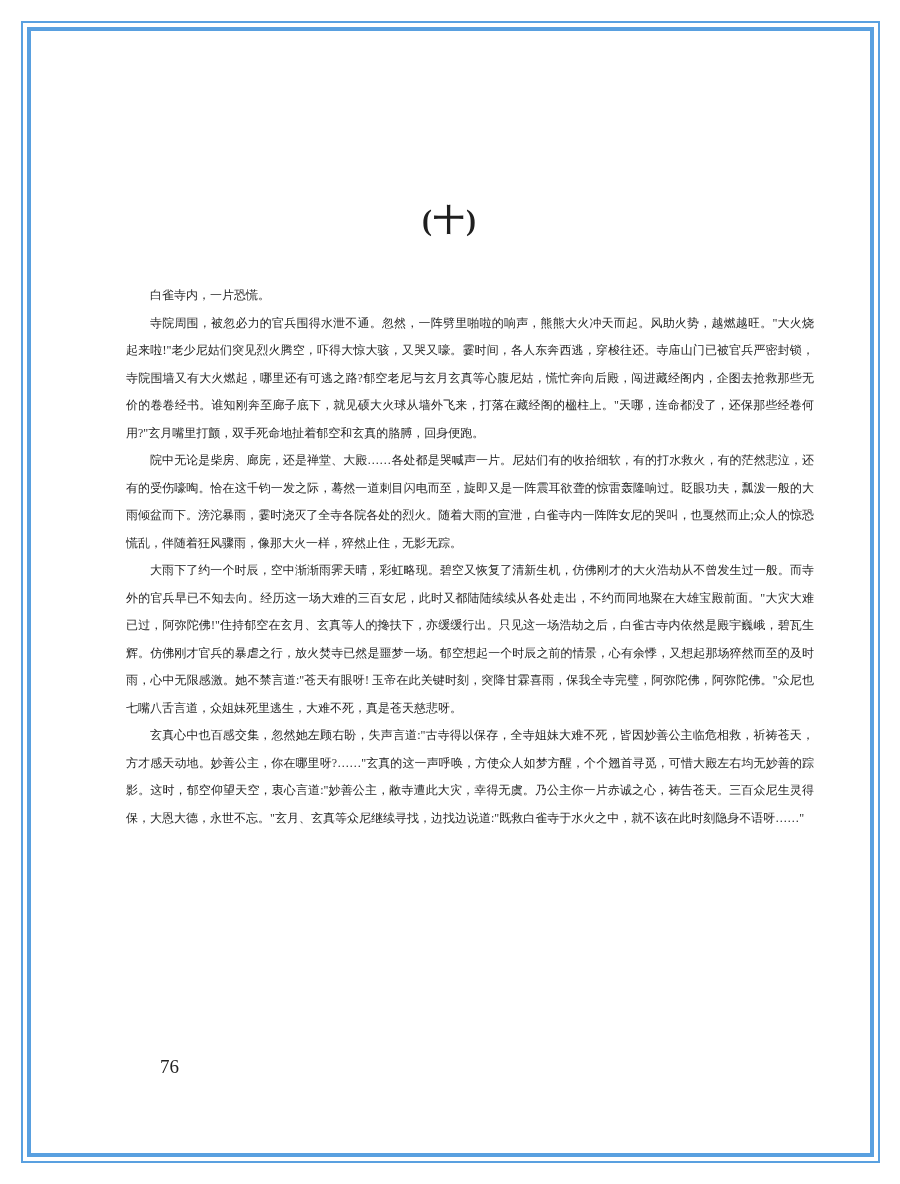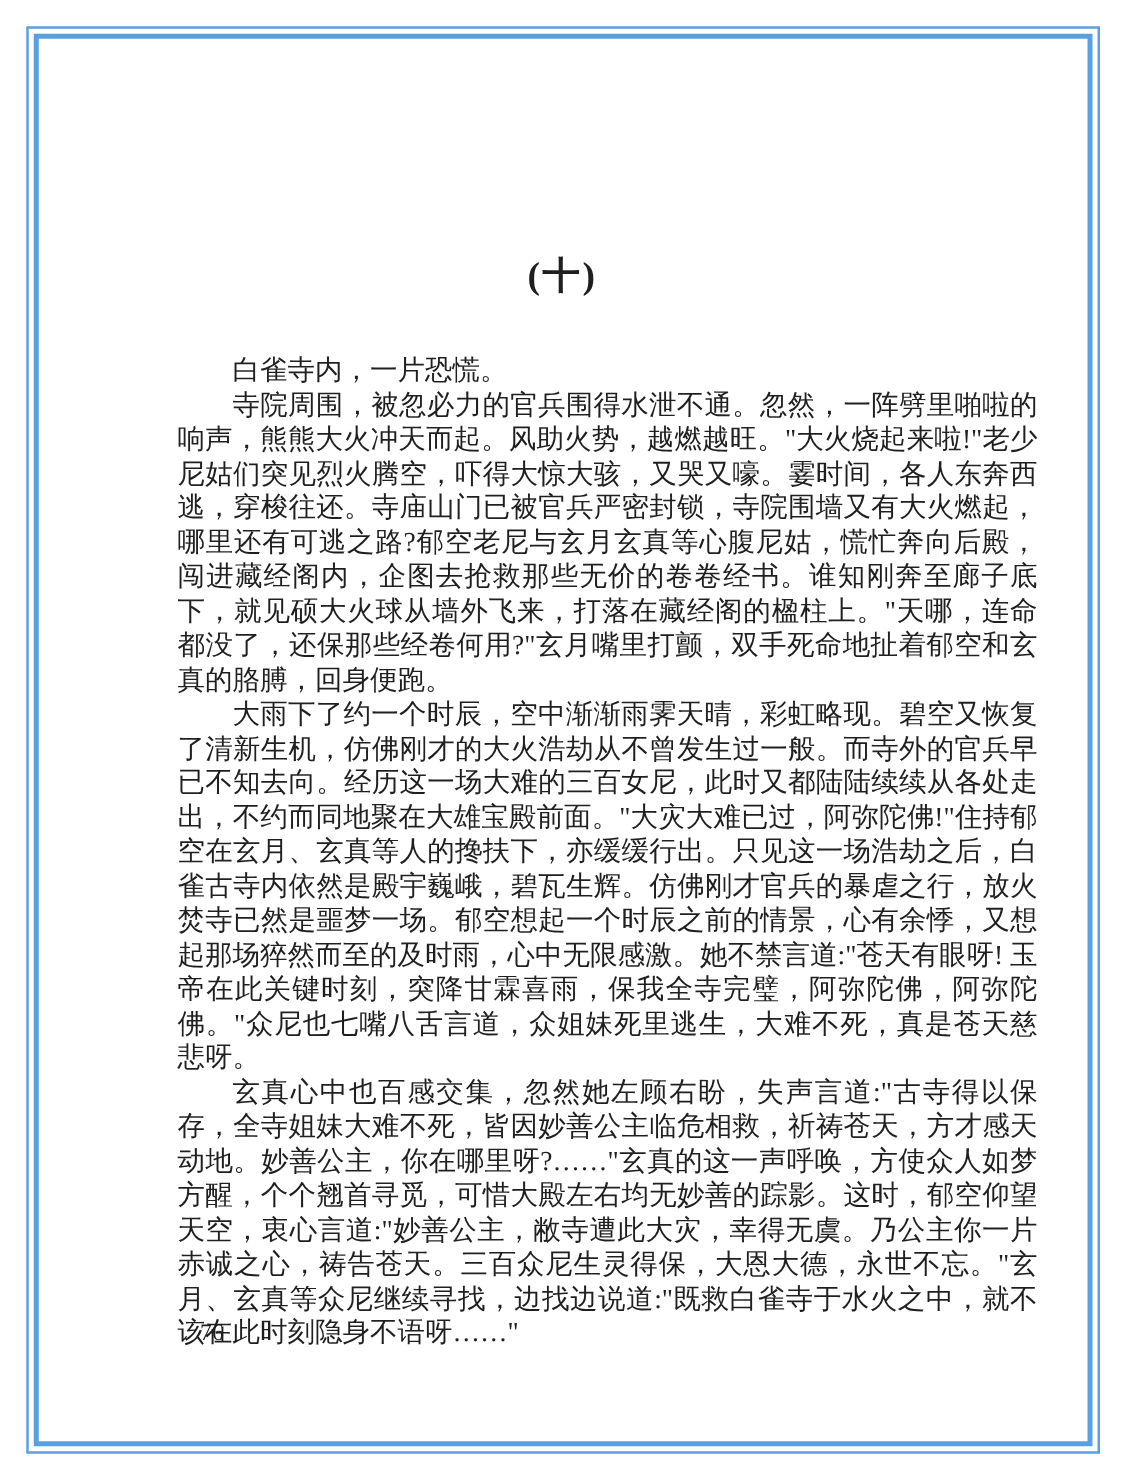--- a/index.html
+++ b/index.html
@@ -39,23 +39,23 @@
     margin:0;
     text-align:center;
     font-size:30px;
     font-weight:bold;
     letter-spacing:2px;
     color:var(--ink);
   }
   .body-text{
     position:absolute;
     top:282px;
-    left:142px;
+    left:126px;
     width:688px;
-    font-size:22px;
+    font-size:12px;
     line-height:27.5px;
     color:var(--ink);
     text-align:justify;
     text-justify:inter-ideograph;
   }
   .body-text p{
     margin:0;
     padding:0;
     text-indent:2em;
   }
@@ -72,18 +72,19 @@
 
 <div class="page">
   <div class="frame-outer"></div>
   <div class="frame-inner"></div>
 
   <h1 class="chapter-title">(十)</h1>
 
   <div class="body-text">
     <p>白雀寺内，一片恐慌。</p>
     <p>寺院周围，被忽必力的官兵围得水泄不通。忽然，一阵劈里啪啦的响声，熊熊大火冲天而起。风助火势，越燃越旺。"大火烧起来啦!"老少尼姑们突见烈火腾空，吓得大惊大骇，又哭又嚎。霎时间，各人东奔西逃，穿梭往还。寺庙山门已被官兵严密封锁，寺院围墙又有大火燃起，哪里还有可逃之路?郁空老尼与玄月玄真等心腹尼姑，慌忙奔向后殿，闯进藏经阁内，企图去抢救那些无价的卷卷经书。谁知刚奔至廊子底下，就见硕大火球从墙外飞来，打落在藏经阁的楹柱上。"天哪，连命都没了，还保那些经卷何用?"玄月嘴里打颤，双手死命地扯着郁空和玄真的胳膊，回身便跑。</p>
+    <p>院中无论是柴房、廊庑，还是禅堂、大殿……各处都是哭喊声一片。尼姑们有的收拾细软，有的打水救火，有的茫然悲泣，还有的受伤嚎啕。恰在这千钧一发之际，蓦然一道刺目闪电而至，旋即又是一阵震耳欲聋的惊雷轰隆响过。眨眼功夫，瓢泼一般的大雨倾盆而下。滂沱暴雨，霎时浇灭了全寺各院各处的烈火。随着大雨的宣泄，白雀寺内一阵阵女尼的哭叫，也戛然而止;众人的惊恐慌乱，伴随着狂风骤雨，像那大火一样，猝然止住，无影无踪。</p>
     <p>大雨下了约一个时辰，空中渐渐雨霁天晴，彩虹略现。碧空又恢复了清新生机，仿佛刚才的大火浩劫从不曾发生过一般。而寺外的官兵早已不知去向。经历这一场大难的三百女尼，此时又都陆陆续续从各处走出，不约而同地聚在大雄宝殿前面。"大灾大难已过，阿弥陀佛!"住持郁空在玄月、玄真等人的搀扶下，亦缓缓行出。只见这一场浩劫之后，白雀古寺内依然是殿宇巍峨，碧瓦生辉。仿佛刚才官兵的暴虐之行，放火焚寺已然是噩梦一场。郁空想起一个时辰之前的情景，心有余悸，又想起那场猝然而至的及时雨，心中无限感激。她不禁言道:"苍天有眼呀! 玉帝在此关键时刻，突降甘霖喜雨，保我全寺完璧，阿弥陀佛，阿弥陀佛。"众尼也七嘴八舌言道，众姐妹死里逃生，大难不死，真是苍天慈悲呀。</p>
     <p>玄真心中也百感交集，忽然她左顾右盼，失声言道:"古寺得以保存，全寺姐妹大难不死，皆因妙善公主临危相救，祈祷苍天，方才感天动地。妙善公主，你在哪里呀?……"玄真的这一声呼唤，方使众人如梦方醒，个个翘首寻觅，可惜大殿左右均无妙善的踪影。这时，郁空仰望天空，衷心言道:"妙善公主，敝寺遭此大灾，幸得无虞。乃公主你一片赤诚之心，祷告苍天。三百众尼生灵得保，大恩大德，永世不忘。"玄月、玄真等众尼继续寻找，边找边说道:"既救白雀寺于水火之中，就不该在此时刻隐身不语呀……"</p>
   </div>
 
   <div class="page-number">76</div>
 </div>
 
 </body></html>

